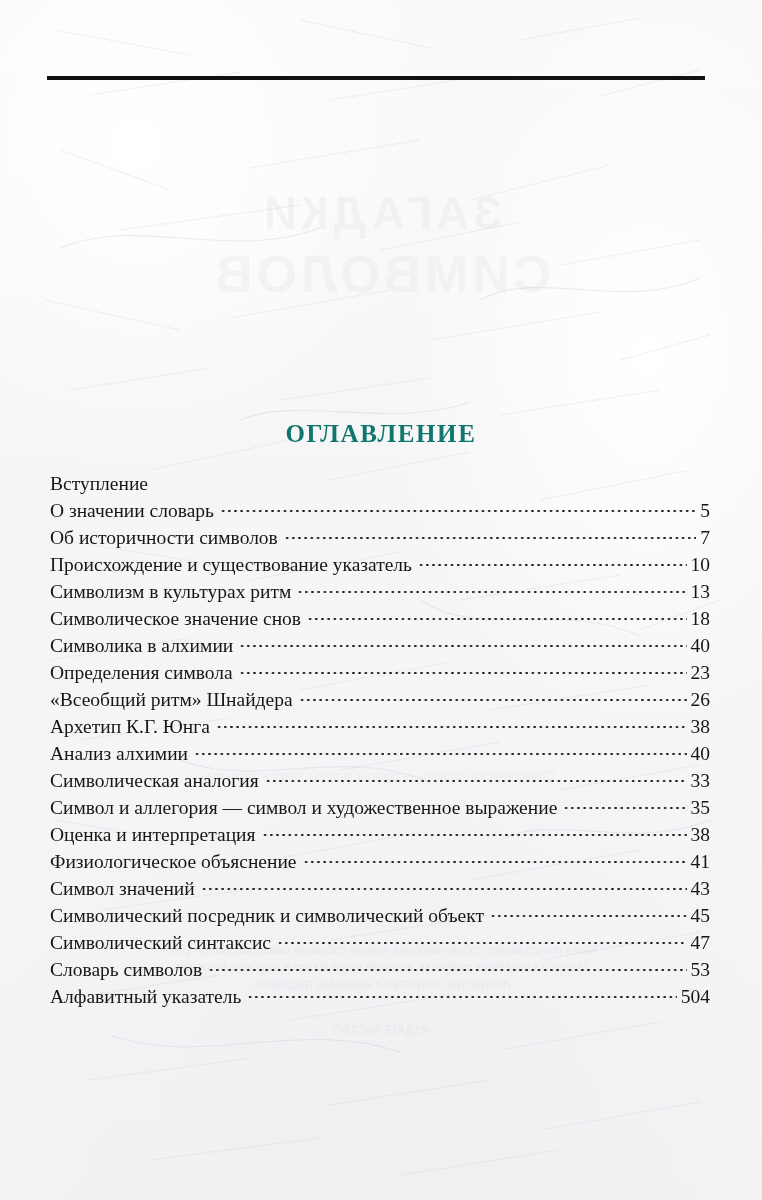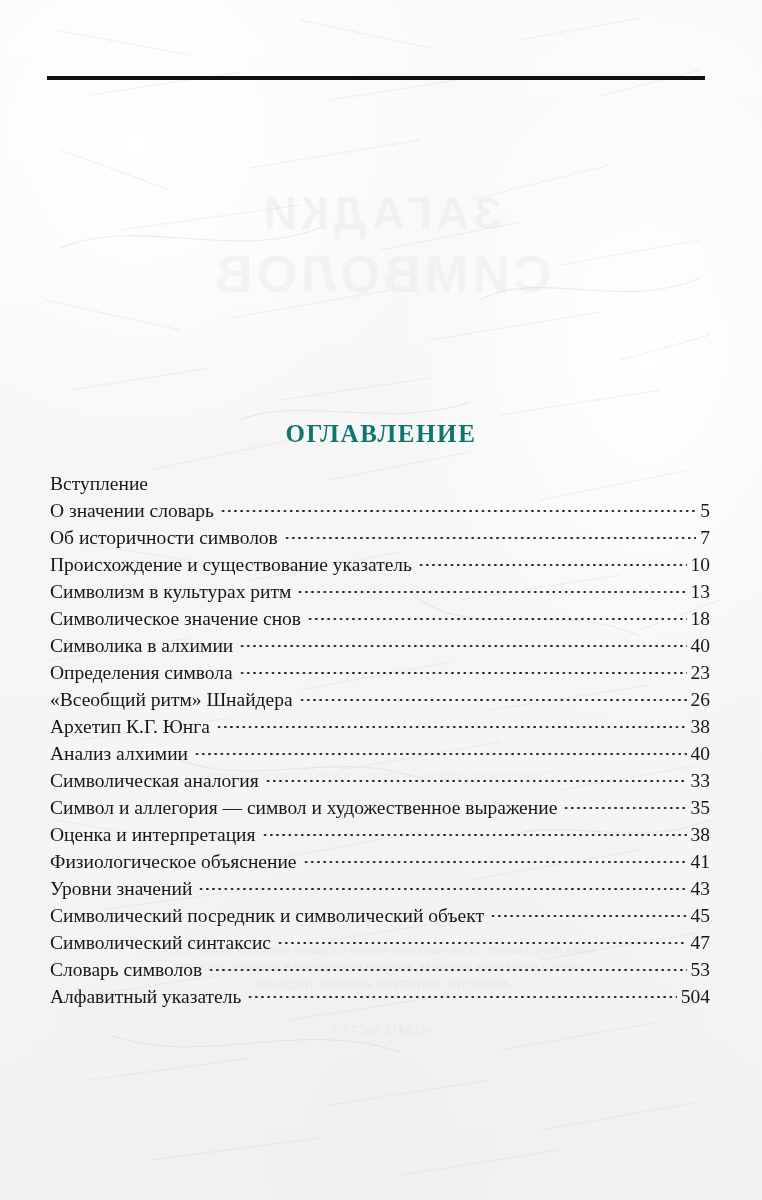--- a/index.html
+++ b/index.html
@@ -303,21 +303,21 @@
         <span class="toc-label">Оценка и интерпретация</span>
         <span class="toc-leader"></span>
         <span class="toc-page">38</span>
       </div>
       <div class="toc-entry">
         <span class="toc-label">Физиологическое объяснение</span>
         <span class="toc-leader"></span>
         <span class="toc-page">41</span>
       </div>
       <div class="toc-entry">
-        <span class="toc-label">Уровни значений</span>
+        <span class="toc-label">Символ значений</span>
         <span class="toc-leader"></span>
         <span class="toc-page">43</span>
       </div>
       <div class="toc-entry">
         <span class="toc-label">Символический посредник и символический объект</span>
         <span class="toc-leader"></span>
         <span class="toc-page">45</span>
       </div>
       <div class="toc-entry">
         <span class="toc-label">Символический синтаксис</span>

